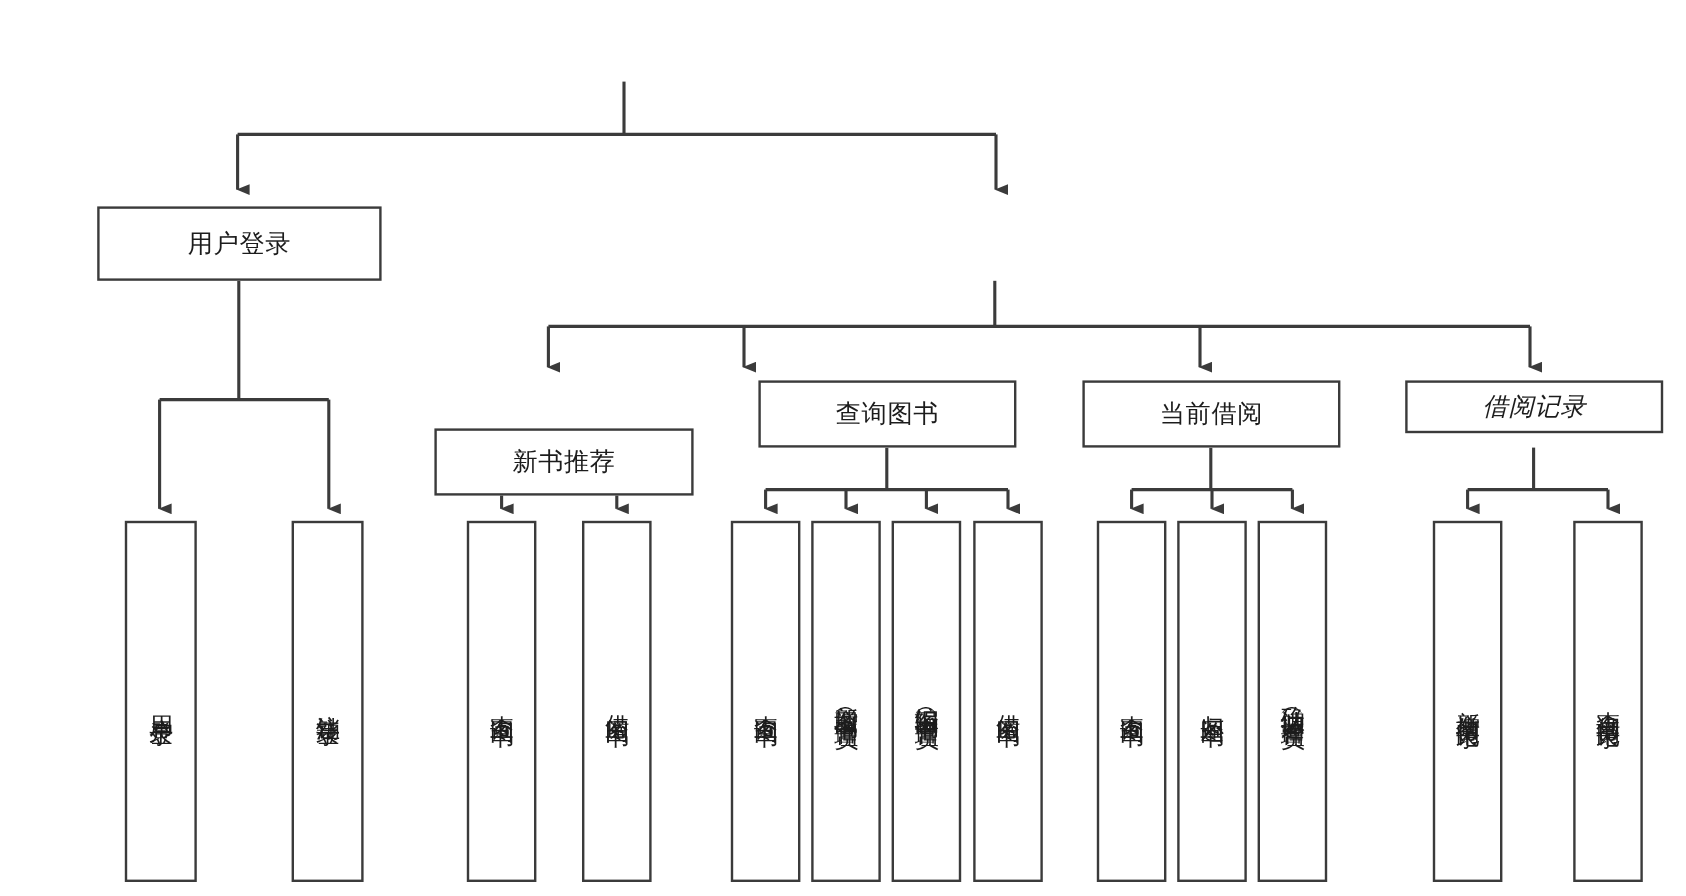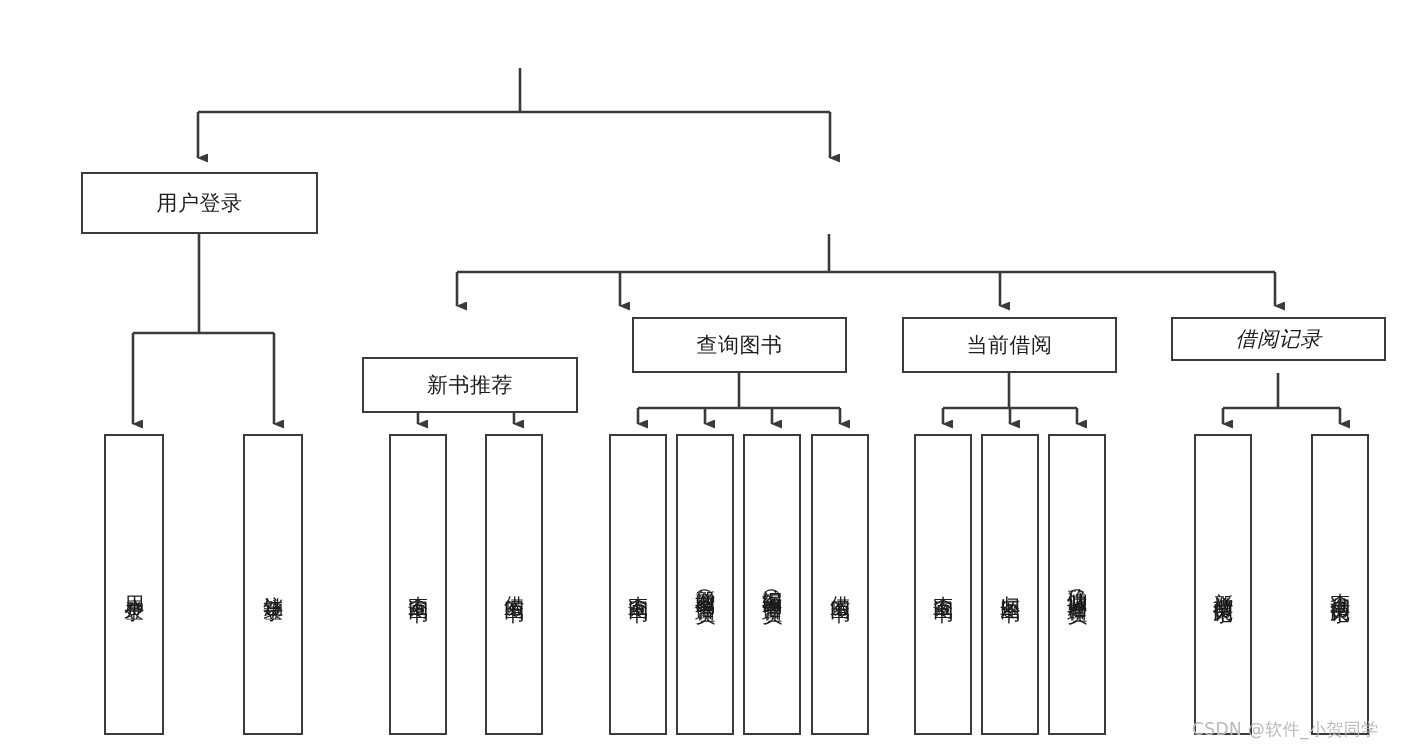--- a/index.html
+++ b/index.html
@@ -170,15 +170,14 @@
     <span class="node-label">确认归还（管理员）</span>
   </div>
 
   <div class="node-box vertical" style="left:1194px; top:434px; width:58px; height:301px;">
     <span class="node-label">新增借阅记录</span>
   </div>
   <div class="node-box vertical" style="left:1311px; top:434px; width:58px; height:301px;">
     <span class="node-label">查询借阅记录</span>
   </div>
 
-  <div class="watermark" style="left:1192px; top:718px;">CSDN @软件_小贺同学</div>
 
 </div>
 
 </body></html>

